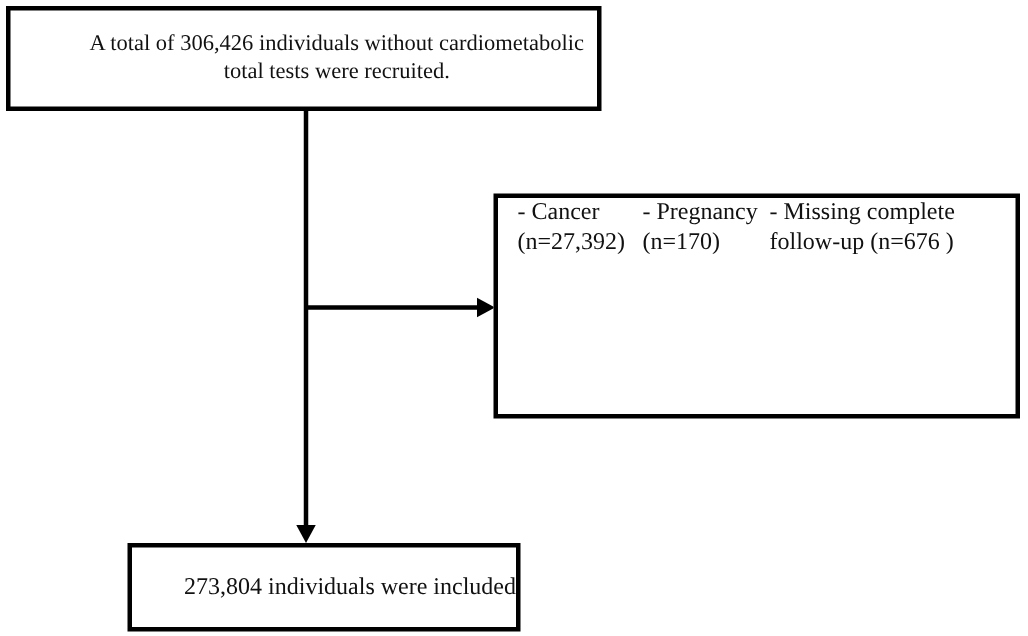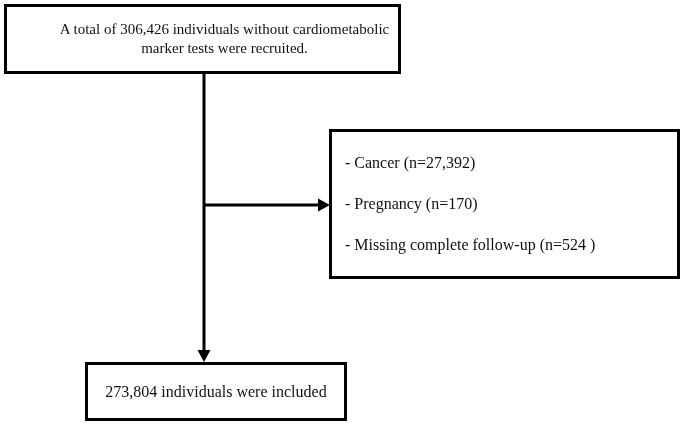--- a/index.html
+++ b/index.html
@@ -33,71 +33,70 @@
     font-size: 15px;
     line-height: 19px;
     padding-left: 44px;
   }
   .box--exclusion {
     left: 329px;
     top: 129px;
     width: 351px;
     height: 150px;
     display: flex;
-    flex-direction: column;
+    flex-direction: row;
     justify-content: space-evenly;
     padding-left: 13px;
     padding-right: 4px;
     font-size: 16px;
     line-height: 20px;
     text-align: left;
   }
   .box--analysis {
     left: 85px;
     top: 362px;
     width: 262px;
     height: 59px;
     display: flex;
-    flex-direction: column;
-    justify-content: center;
+    justify-content: flex-end;
     align-items: center;
     text-align: center;
     font-size: 16px;
     line-height: 21px;
   }
   .arrows {
     position: absolute;
     left: 0;
     top: 0;
     width: 685px;
     height: 424px;
   }
 </style>
 </head>
 <body>
 
 <div class="canvas">
 
   <div class="box box--recruitment">
     <div>A total of 306,426 individuals without cardiometabolic</div>
-    <div>marker tests were recruited.</div>
+    <div>total tests were recruited.</div>
   </div>
 
   <svg class="arrows" viewBox="0 0 685 424" xmlns="http://www.w3.org/2000/svg">
 
     <line x1="204" y1="72" x2="204" y2="351" stroke="#000000" stroke-width="3"></line>
     <polygon points="197.5,350 210.5,350 204,362" fill="#000000"></polygon>
 
     <line x1="203" y1="205" x2="319" y2="205" stroke="#000000" stroke-width="3"></line>
     <polygon points="318,198.5 318,211.5 330,205" fill="#000000"></polygon>
   </svg>
 
   <div class="box box--exclusion">
     <div>- Cancer (n=27,392)</div>
     <div>- Pregnancy (n=170)</div>
-    <div>- Missing complete follow-up (n=524 )</div>
+    <div>- Missing complete follow-up (n=676 )</div>
   </div>
 
   <div class="box box--analysis">
     <div>273,804 individuals were included</div>
   </div>
 
 </div>
 
 </body></html>

